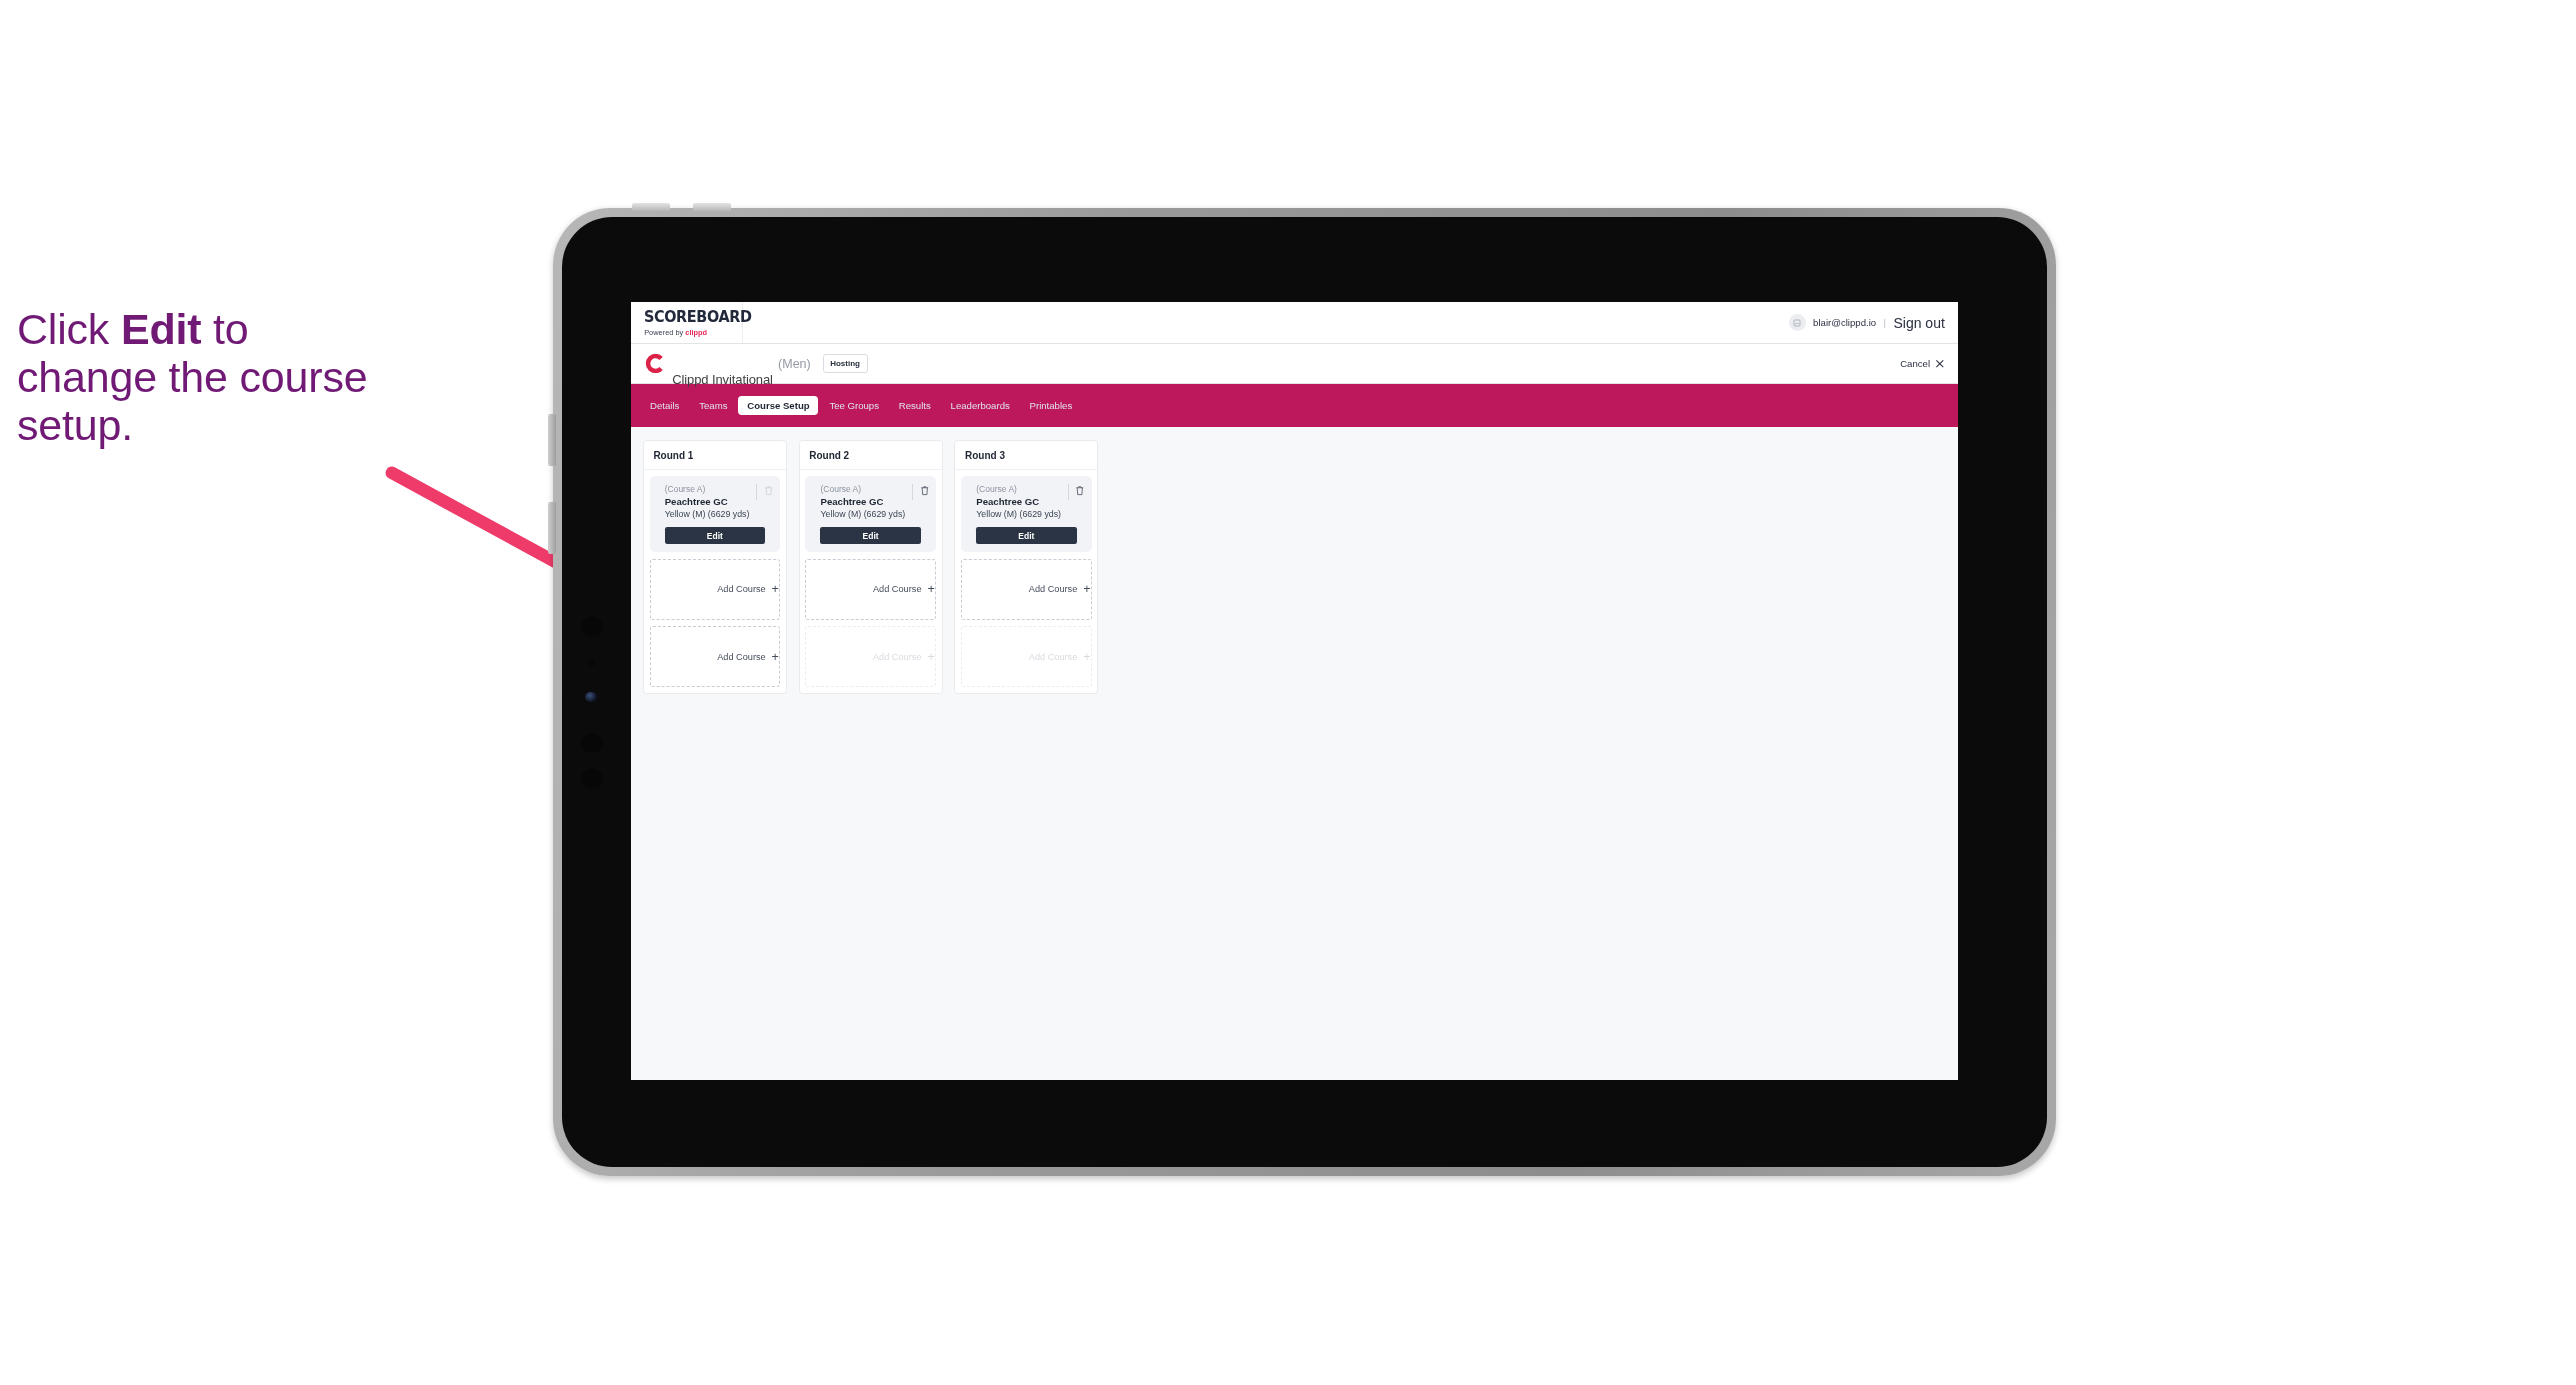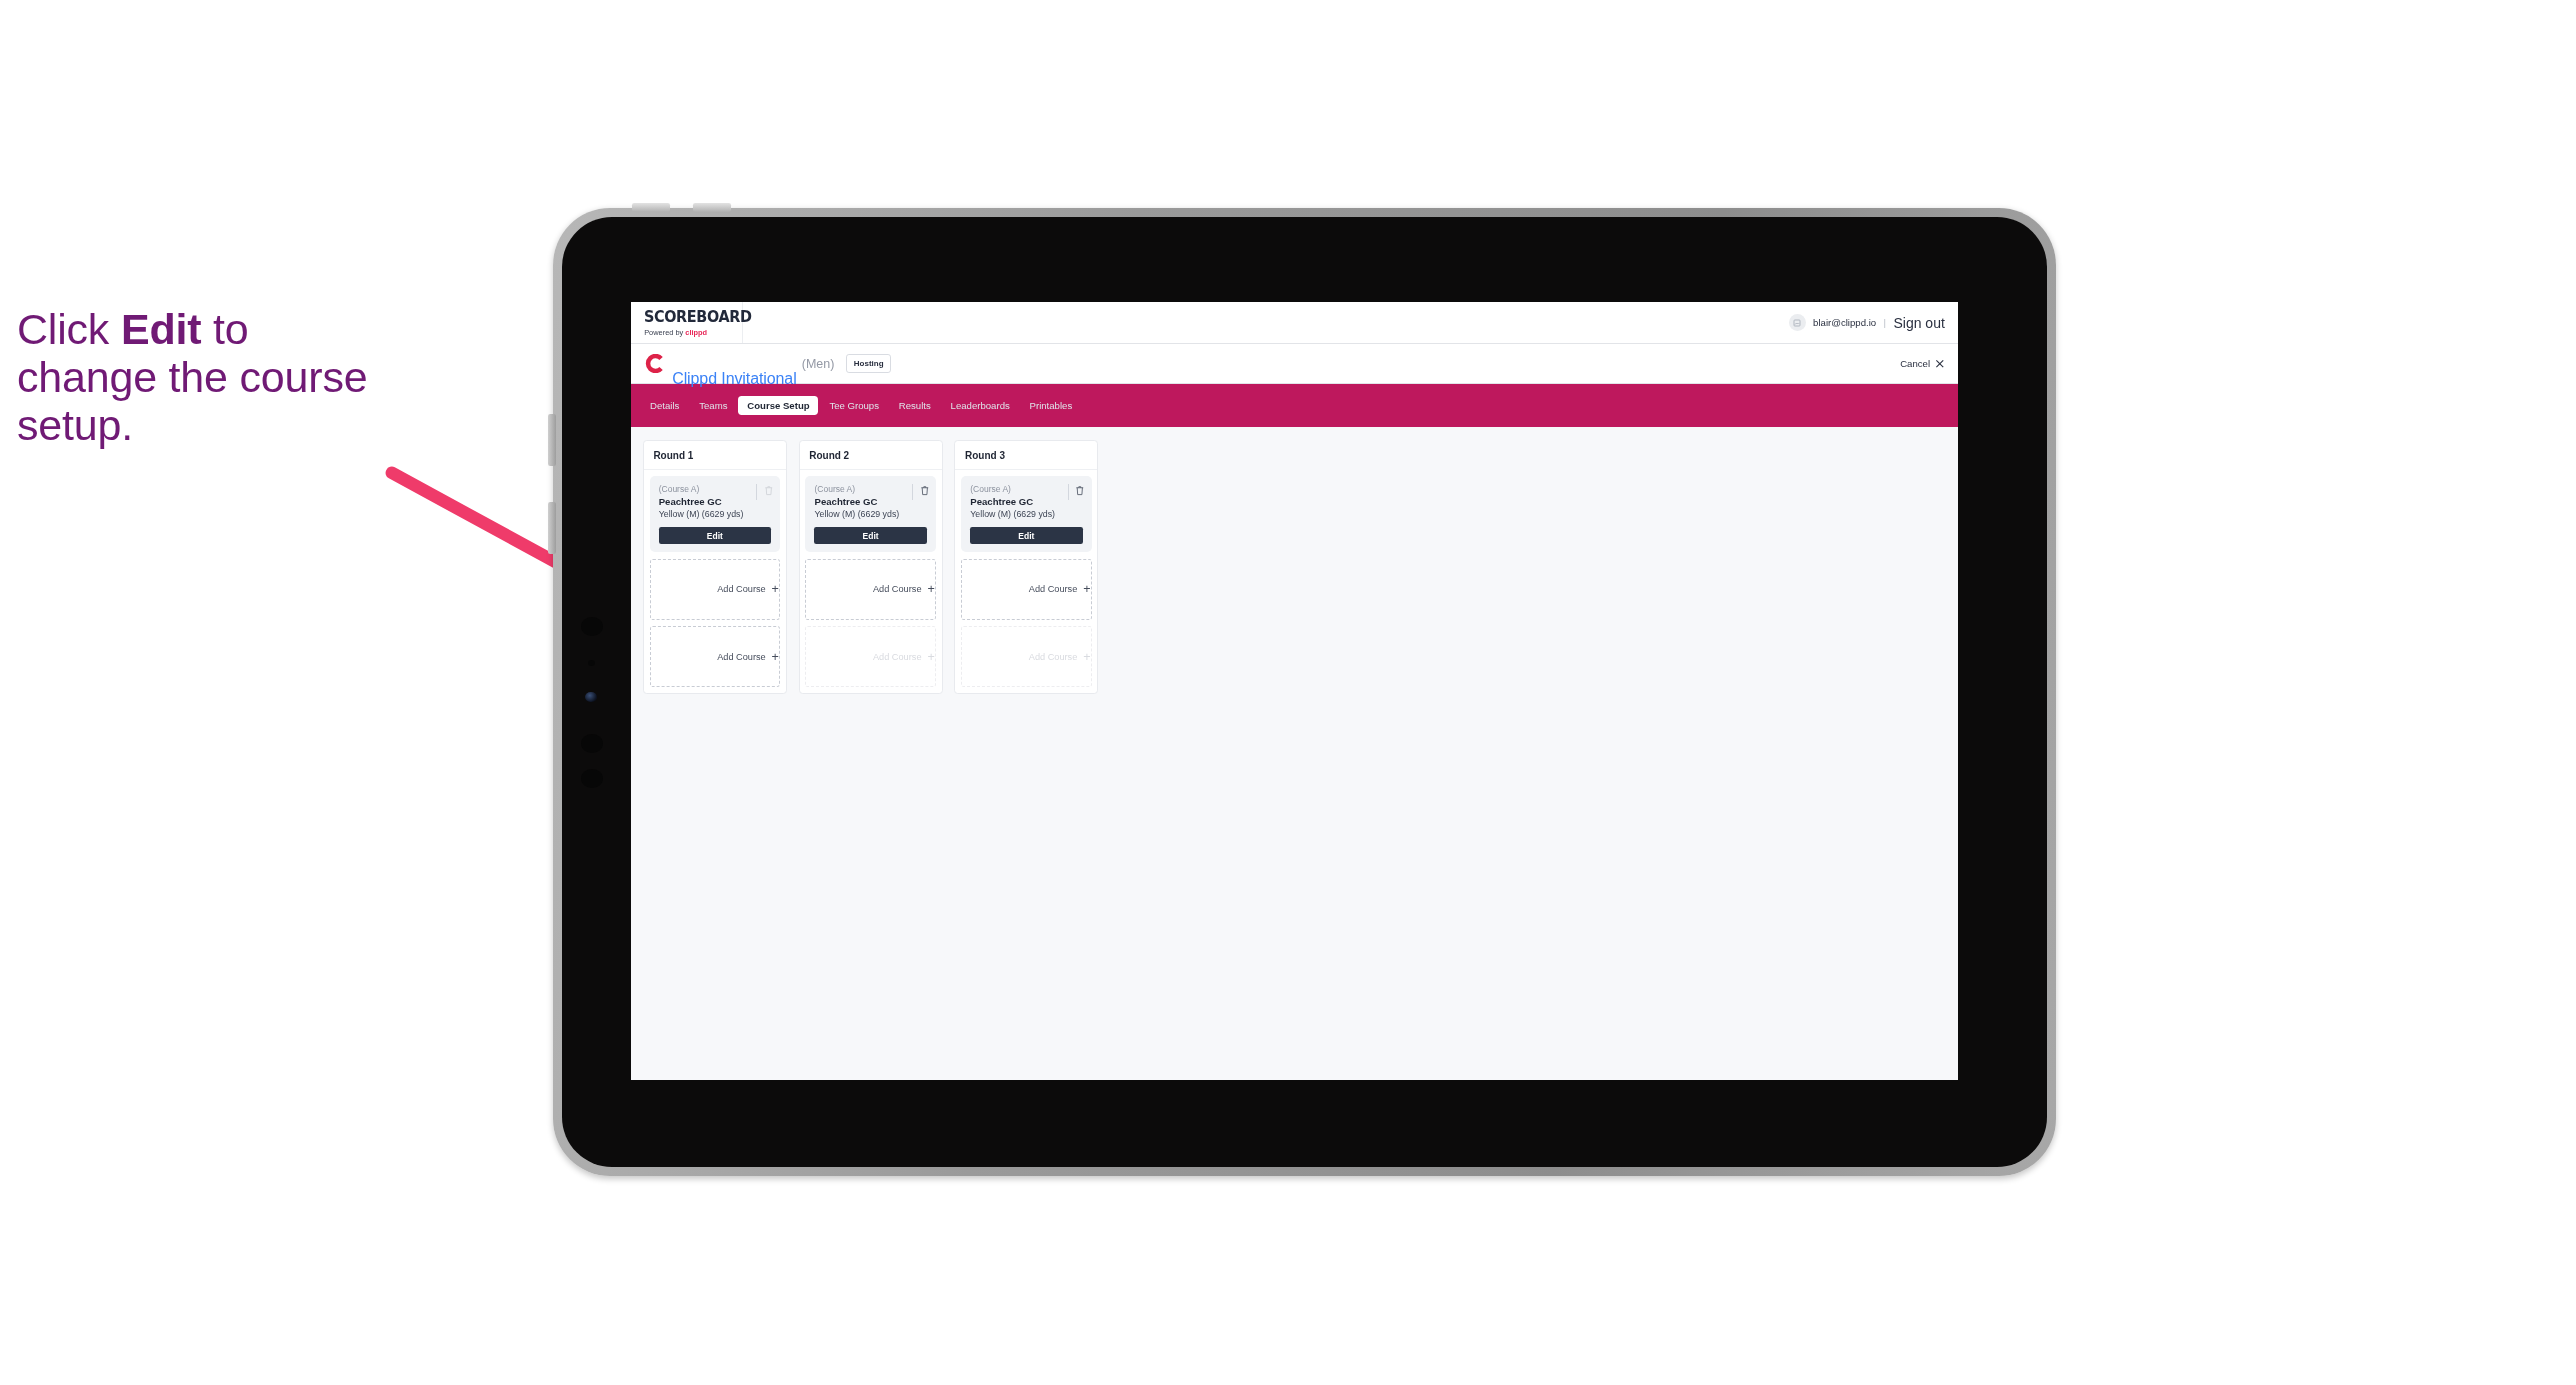--- a/index.html
+++ b/index.html
@@ -126,21 +126,21 @@
   
   .tour-head {
     height: 40px; background: #ffffff;
     border-bottom: 0.7px solid #e2e4e8;
     display: flex; align-items: center; padding: 0 13.2px;
   }
   .clogo {
     width: 20px; height: 20px; margin-right: 8px;
     display: flex; align-items: center; justify-content: center;
   }
-  .tour-name { font-size: 16px; color: #3b82f6; letter-spacing: -0.1px; margin-top: 31px; }
+  .tour-name { font-size: 13px; color: #404040; letter-spacing: -0.1px; margin-top: 31px; }
   .tour-gender { font-size: 12.5px; color: #9499a5; margin-left: 5.2px; }
   .hosting-pill {
     margin-left: 11.8px; padding: 3.7px 6.6px;
     border: 0.7px solid #d9dce2; border-radius: 2.9px;
     font-size: 8px; font-weight: 700; color: #2a3040;
     background: #fff;
   }
   .cancel-wrap {
     margin-left: auto; display: flex; align-items: center; gap: 5.2px;
     font-size: 9.6px; color: #2a3040; cursor: pointer;
@@ -170,21 +170,21 @@
   .round-title {
     padding: 8.8px 9.6px 8px;
     font-size: 10px; font-weight: 600; color: #1f2533;
     border-bottom: 0.7px solid #eef0f3;
   }
   .round-body { padding: 5.9px; }
 
   .course-card {
     background: #f1f3f6;
     border-radius: 5px;
-    padding: 8px 9px 8px;
+    padding: 8px 15px 8px;
     position: relative;
   }
   .course-label { font-size: 8.5px; color: #8c929e; }
   .course-name { font-size: 9.6px; font-weight: 700; color: #1f2533; margin-top: 2.2px; }
   .course-tee { font-size: 8.8px; color: #3d4454; margin-top: 2.2px; }
   .card-tools {
     position: absolute; right: 6.6px; top: 8px;
     display: flex; align-items: center; gap: 6.6px;
   }
   .vdivider { width: 0.7px; height: 16px; background: #d3d7de; }

